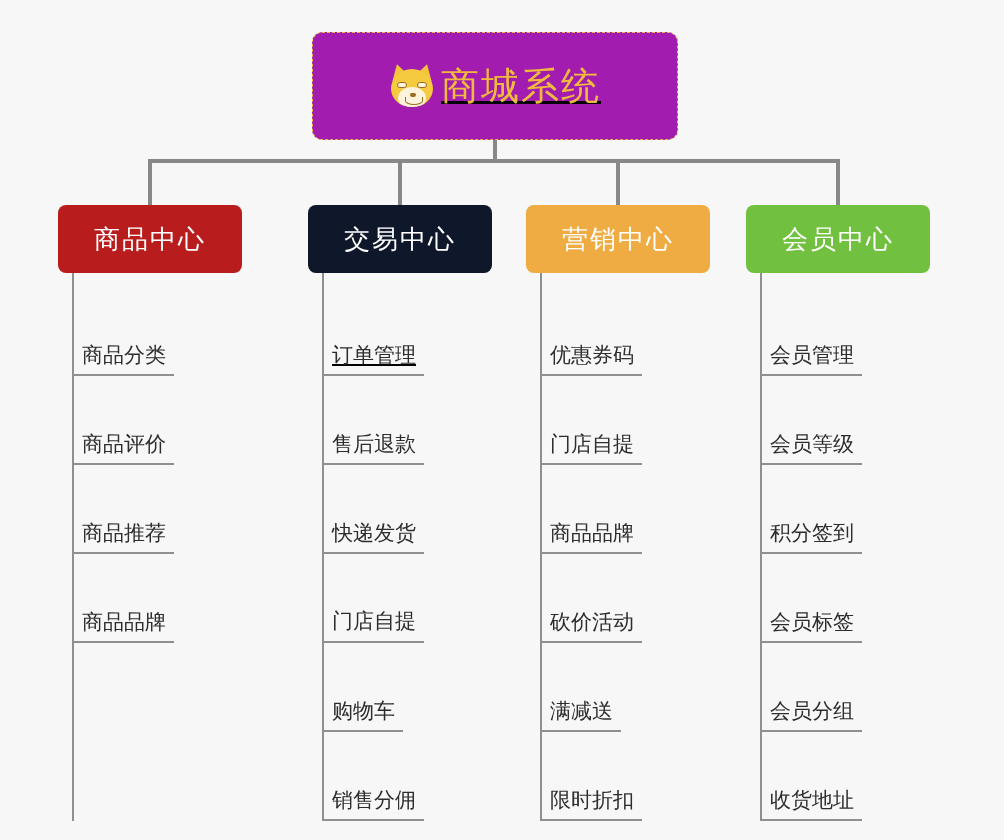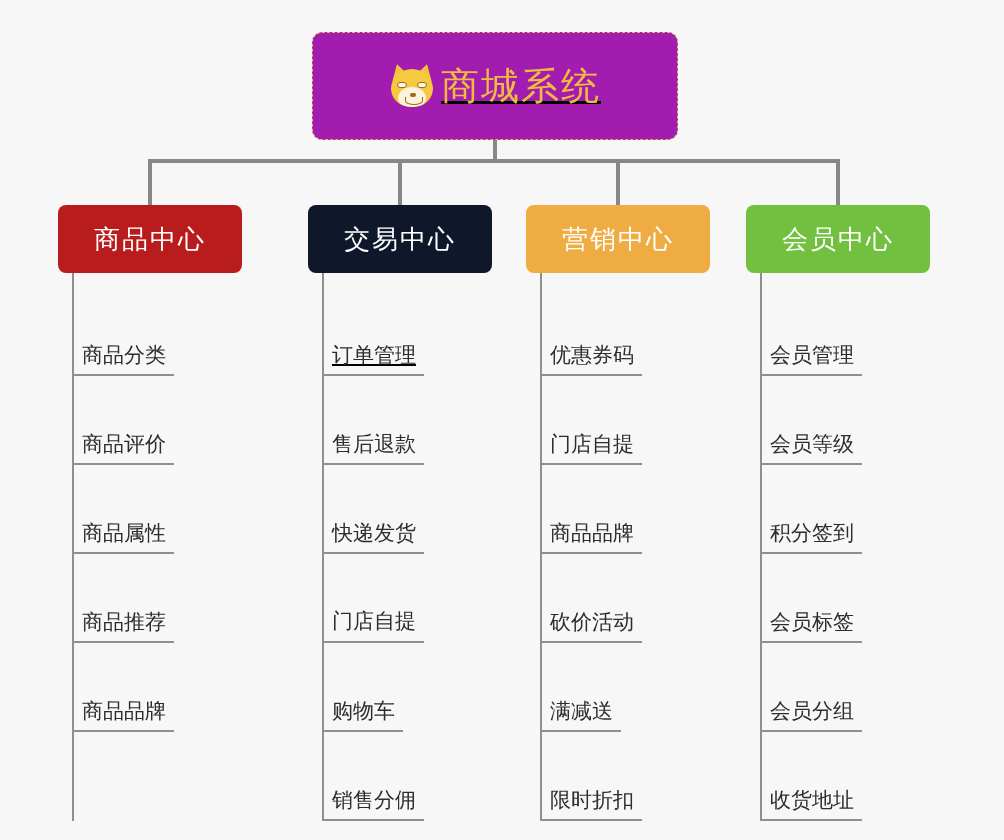--- a/index.html
+++ b/index.html
@@ -216,23 +216,20 @@
         </div>
         <div class="leaf-list">
           <div class="trunk" style="left: 14px; height: 548px;"></div>
           <div class="leaf" style="padding-left: 16px;">
             <span class="leaf-label">商品分类</span>
           </div>
           <div class="leaf" style="padding-left: 16px;">
             <span class="leaf-label">商品评价</span>
           </div>
           <div class="leaf" style="padding-left: 16px;">
-            <span class="leaf-label">商品属性</span>
-          </div>
-          <div class="leaf" style="padding-left: 16px;">
             <span class="leaf-label">商品推荐</span>
           </div>
           <div class="leaf" style="padding-left: 16px;">
             <span class="leaf-label">商品品牌</span>
           </div>
         </div>
       </div>
       <div class="column" style="left: 308px; width: 184px;">
         <div class="cat-box" style="background: #0f172a; text-align: center;">
           <span>交易中心</span>

